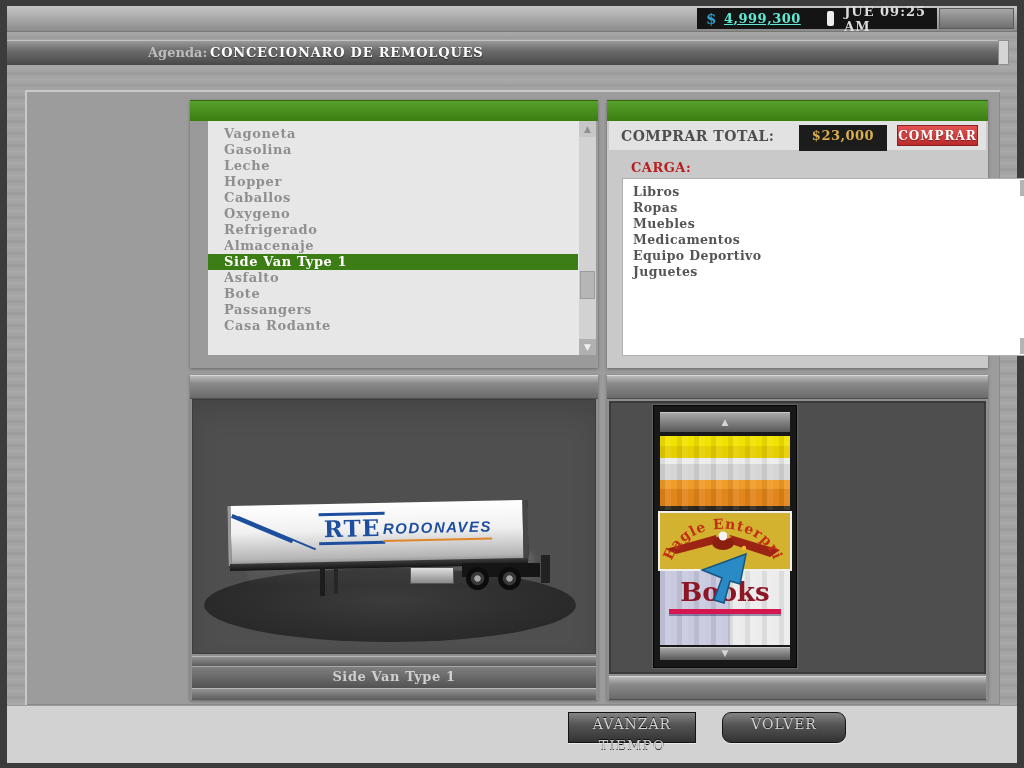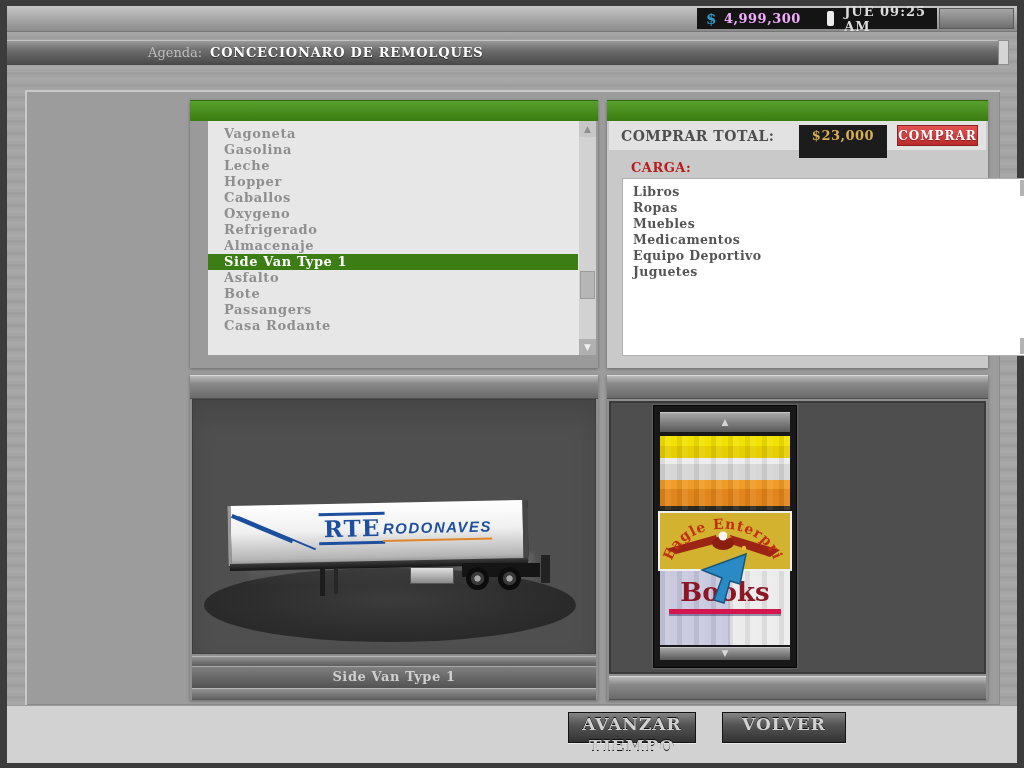--- a/index.html
+++ b/index.html
@@ -23,36 +23,36 @@
   .top-strip{
     left:7px;top:6px;width:1010px;height:25px;
     background:linear-gradient(180deg,#c6c6c6,#8b8b8b);
     border-bottom:1px solid #787878;
   }
   .money-bar{
     left:697px;top:8px;width:240px;height:21px;background:#141414;
     display:flex;align-items:center;
   }
   .dollar-ico{color:#2f9dc8;font-weight:bold;font-size:15px;margin-left:9px;width:22px;}
-  .money-amt{color:#f0abfc;font-weight:bold;font-size:13px;width:92px;text-align:right;letter-spacing:.5px;}
+  .money-amt{color:#5eead4;font-weight:bold;font-size:13px;width:92px;text-align:right;letter-spacing:.5px;text-decoration:underline;}
   .money-sep{width:9px;height:15px;background:#ededed;border-radius:2px;margin:0 10px 0 26px;}
   .clock-txt{color:#dcdcdc;font-weight:bold;font-size:13px;letter-spacing:1px;}
   .top-right-btn{
     left:939px;top:8px;width:75px;height:21px;
     background:linear-gradient(180deg,#a6a6a6,#6f6f6f);
     border:1px solid #5a5a5a;box-sizing:border-box;
   }
 
   
   .agenda-bar{
     left:7px;top:40px;width:991px;height:25px;
     background:linear-gradient(180deg,#9e9e9e 0,#6e6e6e 40%,#484848 100%);
     box-shadow:inset 0 1px 0 #c2c2c2;
   }
-  .agenda-label{left:141px;top:5px;color:#bdbdbd;font-weight:normal;font-size:13px;}
+  .agenda-label{left:141px;top:5px;color:#bdbdbd;font-weight:bold;font-size:13px;}
   .agenda-title{left:203px;top:5px;color:#ffffff;font-weight:bold;font-size:13px;letter-spacing:.8px;text-shadow:0 1px 1px rgba(0,0,0,.55);}
   .agenda-cap{left:998px;top:40px;width:11px;height:25px;background:#d5d5d5;border:1px solid #8d8d8d;box-sizing:border-box;}
 
   
   .main-inset{
     left:25px;top:90px;width:975px;height:615px;background:#9c9c9c;
     border-top:2px solid #c9c9c9;border-left:2px solid #c9c9c9;
     box-shadow:inset -1px -1px 0 #8a8a8a;box-sizing:border-box;
   }
 
@@ -72,21 +72,21 @@
   .list-item.selected{background:#3c7d16;color:#ffffff;}
   .v-scroll{right:0;top:0;bottom:0;width:17px;background:#d2d2d2;}
   .scroll-btn{left:0;right:0;height:16px;text-align:center;font-size:9px;line-height:16px;color:#8f8f8f;background:#c7c7c7;}
   .scroll-btn.bottom{top:auto;bottom:0;background:#b0b0b0;color:#efefef;}
   .scroll-thumb{left:1px;right:1px;top:150px;height:28px;background:#b6b6b6;border:1px solid #9b9b9b;box-sizing:border-box;}
 
   
   .panel-purchase{left:607px;top:100px;width:381px;height:268px;background:#c9c9c9;box-shadow:0 1px 3px rgba(0,0,0,.35);}
   .price-strip{left:2px;right:2px;top:21px;height:29px;background:#e2e2e2;}
   .price-label{left:12px;top:7px;color:#4e4e4e;font-weight:bold;font-size:14px;letter-spacing:.5px;}
-  .price-box{left:190px;top:4px;width:88px;height:33px;background:#1c1c1c;color:#d9ae4e;font-weight:bold;font-size:13px;text-align:center;line-height:21px;letter-spacing:.5px;}
+  .price-box{left:190px;top:4px;width:88px;height:26px;background:#1c1c1c;color:#d9ae4e;font-weight:bold;font-size:13px;text-align:center;line-height:21px;letter-spacing:.5px;}
   .buy-btn{
     left:288px;top:4px;width:81px;height:21px;text-align:center;line-height:20px;
     background:linear-gradient(180deg,#e25454,#bc2b2b);border:1px solid #8c1f1f;box-sizing:border-box;
     color:#ffffff;font-weight:bold;font-size:12px;letter-spacing:1px;text-shadow:0 1px 1px rgba(0,0,0,.4);
   }
   .cargo-label{left:24px;top:60px;color:#b91c1c;font-weight:bold;font-size:13px;letter-spacing:.5px;}
   .cargo-box{left:15px;top:78px;width:417px;height:178px;background:#ffffff;border:1px solid #b0b0b0;box-sizing:border-box;}
   .cargo-items{left:0;top:5px;right:20px;}
   .cargo-item{height:16px;line-height:16px;padding-left:10px;font-weight:bold;font-size:12.5px;color:#555555;letter-spacing:.4px;white-space:nowrap;}
   .cargo-scroll{right:0;top:0;bottom:0;width:19px;background:#ffffff;}
@@ -161,24 +161,24 @@
 
   
   .cursor{left:700px;top:548px;z-index:50;}
 
   
   .footer-strip{left:7px;top:705px;width:1010px;height:58px;background:#d2d2d2;border-top:1px solid #9a9a9a;box-sizing:border-box;}
   .game-btn{
     top:6px;height:31px;line-height:22px;text-align:center;
     background:linear-gradient(180deg,#858585 0,#555555 40%,#333333 100%);
     border:1px solid #141414;box-sizing:border-box;box-shadow:0 1px 0 #ebebeb;
-    color:#d2d2d2;font-weight:bold;font-size:17px;letter-spacing:1px;text-shadow:0 -1px 0 #111;
+    color:#d2d2d2;font-weight:normal;font-size:14px;letter-spacing:1px;text-shadow:0 -1px 0 #111;
   }
   .btn-advance{left:561px;width:128px;}
-  .btn-volver{left:715px;width:124px;}
+  .btn-volver{left:715px;width:124px;border-radius:9px;}
 </style>
 </head>
 <body>
 
 <div class="abs page-bg"></div>
 
 <div class="abs top-strip"></div>
 <div class="abs money-bar">
   <span class="dollar-ico">$</span>
   <span class="money-amt">4,999,300</span>

